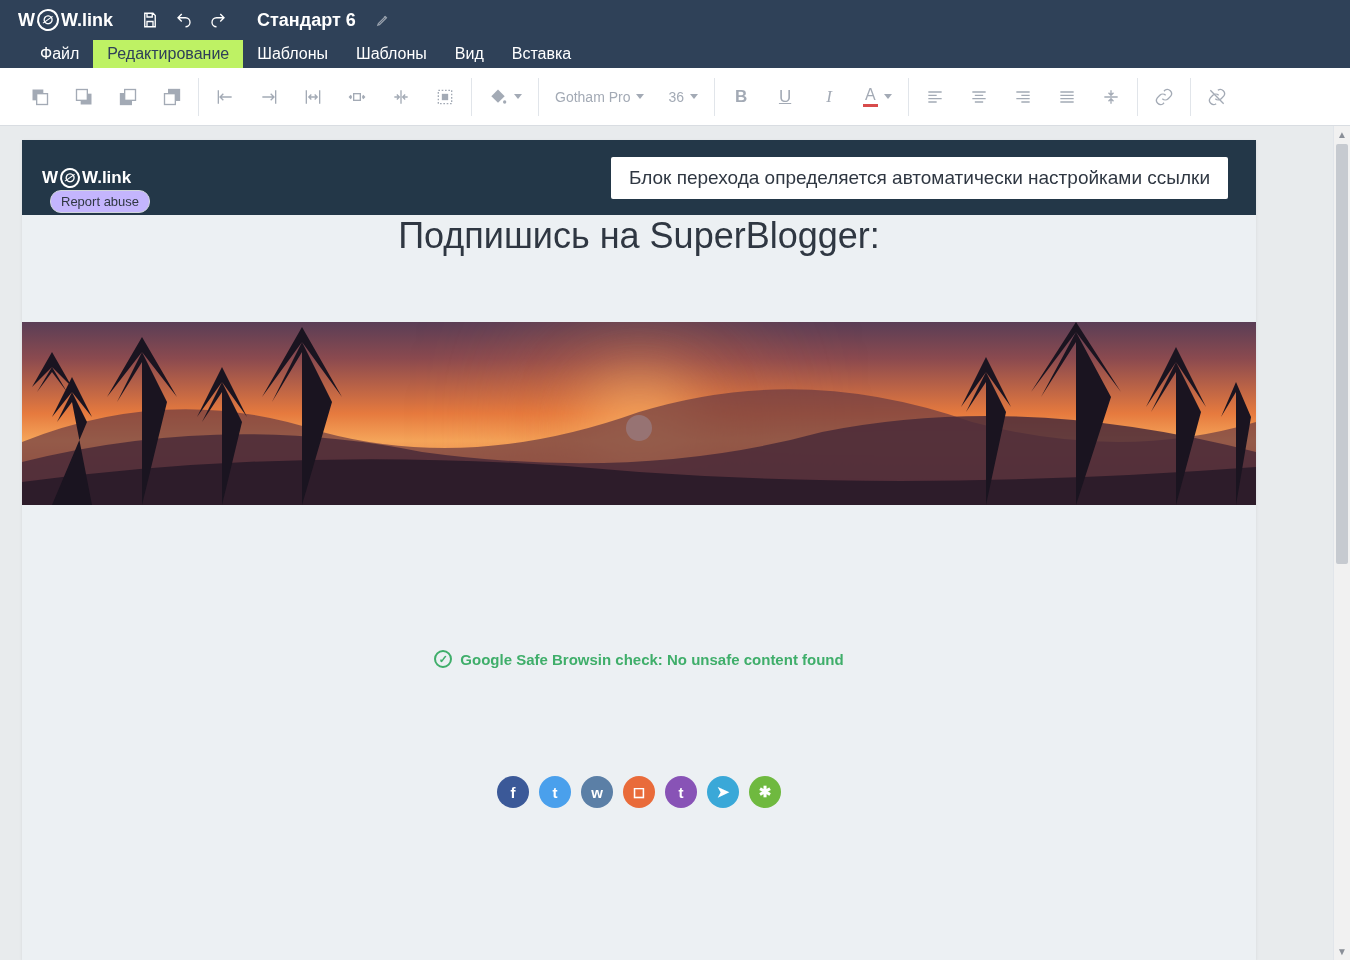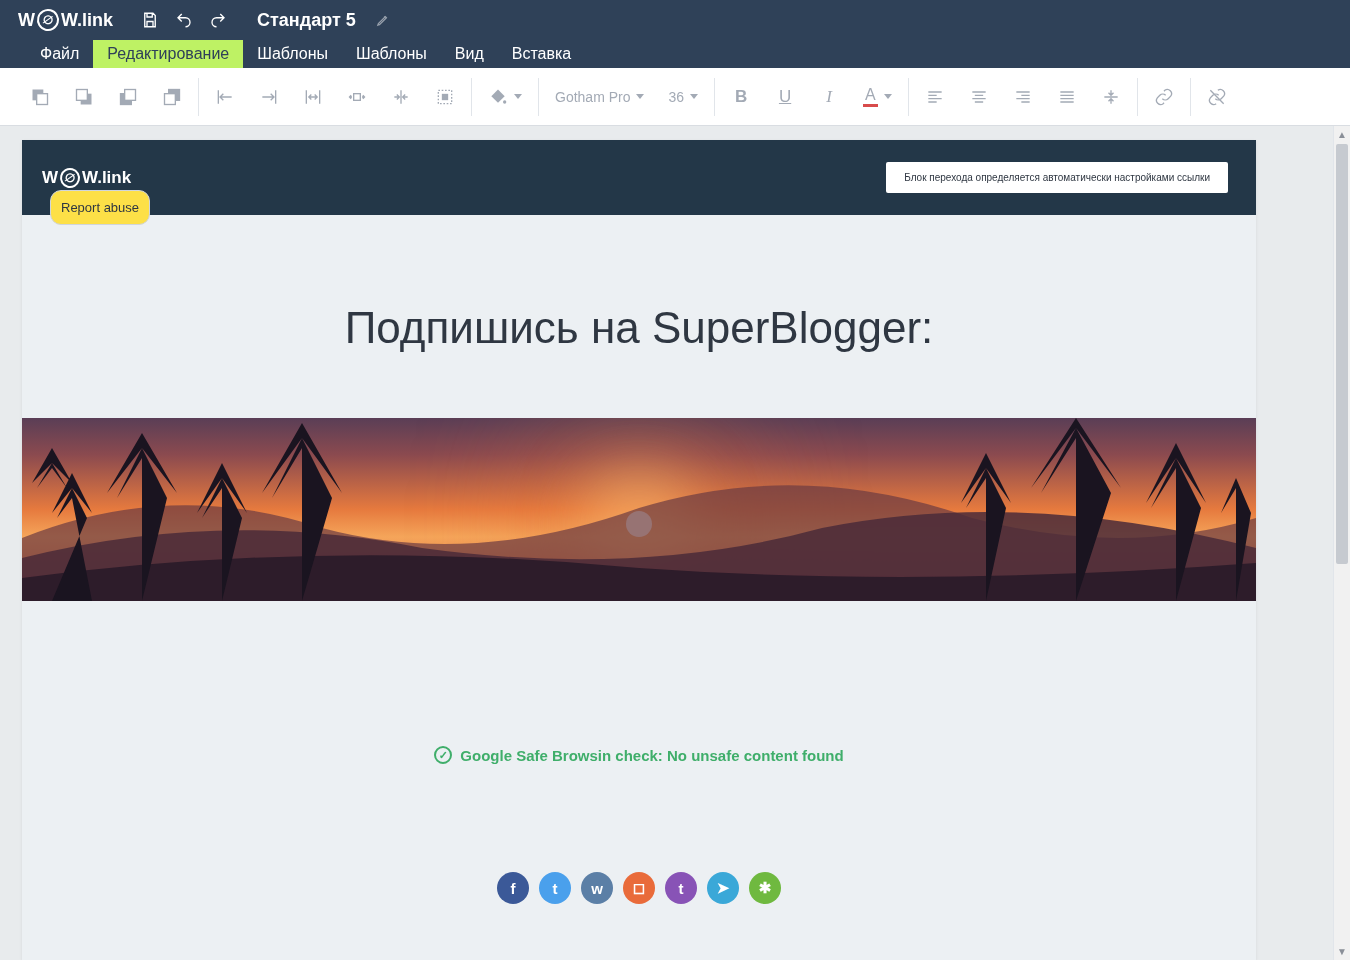--- a/index.html
+++ b/index.html
@@ -20,23 +20,23 @@
 .ticon{width:20px;height:20px;fill:none;stroke:#a3aab5;stroke-width:1.6;cursor:pointer;flex:0 0 auto}
 .ticon-fill{fill:#a3aab5;stroke:none}
 .tselect{color:#a3aab5;font-size:14px;display:flex;align-items:center;gap:6px;cursor:pointer}
 .caret{border-left:4px solid transparent;border-right:4px solid transparent;border-top:5px solid #a3aab5}
 .canvas-wrap{display:flex;height:834px}
 .canvas{flex:1;padding:14px 0 0 22px;overflow:hidden}
 .page{background:#ecf0f3;width:1234px;height:820px;position:relative;box-shadow:0 1px 3px rgba(0,0,0,.08)}
 .pg-header{background:#233748;height:75px;display:flex;align-items:center;justify-content:space-between;padding:0 28px 0 20px;position:relative}
 .pg-logo{color:#fff;font-weight:bold;font-size:17px;display:flex;align-items:center;gap:2px}
 .pg-logo .logo-swirl{width:20px;height:20px}
-.report-badge{position:absolute;left:28px;top:50px;background:#fde047;color:#2f3742;font-size:13px;padding:9px 10px;border-radius:11px;border:1px solid #d0d5db}
-.transition-box{background:#fff;color:#2f3742;font-size:10px;padding:10px 18px;border-radius:2px}
-.headline{text-align:center;font-size:44px;color:#2f3742;margin-top:88px;font-weight:400}
+.report-badge{position:absolute;left:28px;top:50px;background:#c4b5fd;color:#2f3742;font-size:13px;padding:3px 10px;border-radius:11px;border:1px solid #d0d5db}
+.transition-box{background:#fff;color:#2f3742;font-size:19px;padding:10px 18px;border-radius:2px}
+.headline{text-align:center;font-size:36px;color:#2f3742;font-weight:400}
 .hero{margin-top:65px;height:183px;width:100%;position:relative;overflow:hidden;background:linear-gradient(180deg,#5a3e56 0%,#8b4a4f 20%,#e67a3e 50%,#f5a55a 65%,#d4643a 100%)}
 .sun{position:absolute;left:50%;top:58%;transform:translate(-50%,-50%);width:26px;height:26px;background:#fff8e8;border-radius:50%;box-shadow:0 0 60px 40px rgba(255,200,120,.5),0 0 120px 90px rgba(230,120,60,.35)}
 .mtn{position:absolute;bottom:0;left:0;right:0}
 .tree{position:absolute;bottom:0;fill:#1a1420}
 .safe{text-align:center;margin-top:145px;color:#3fae6a;font-weight:bold;font-size:15px;display:flex;align-items:center;justify-content:center;gap:8px}
 .safe-icon{width:18px;height:18px;border:2px solid #3fae6a;border-radius:50%;display:inline-flex;align-items:center;justify-content:center;font-size:11px}
 .socials{display:flex;justify-content:center;gap:10px;margin-top:108px}
 .soc{width:32px;height:32px;border-radius:50%;display:flex;align-items:center;justify-content:center;color:#fff;font-size:15px;font-weight:bold;cursor:pointer}
 .scrollbar{width:17px;background:#f1f1f1;height:834px;position:relative;border-left:1px solid #e1e5ea}
 .sb-arrow{position:absolute;left:0;right:0;height:17px;display:flex;align-items:center;justify-content:center;color:#8a8f98;font-size:10px;cursor:pointer}
@@ -56,21 +56,21 @@
         <path d="M5 3h11l3 3v15H5z M8 3v5h7V3 M8 21v-7h8v7"></path>
       </svg>
     <svg viewBox="0 0 24 24">
         <path d="M9 14l-5-5 5-5 M4 9h10a6 6 0 0 1 0 12"></path>
       </svg>
     <svg viewBox="0 0 24 24">
         <path d="M15 14l5-5-5-5 M20 9H10a6 6 0 0 0 0 12"></path>
       </svg>
   </div>
   <div class="doc-title">
-    <span>Стандарт 5</span>
+    <span>Стандарт 6</span>
     <svg class="pencil" width="14" height="14" viewBox="0 0 24 24" fill="none" stroke="#fff" stroke-width="2">
         <path d="M3 21l3-1 12-12-2-2L4 18z M14 6l2 2"></path>
       </svg>
   </div>
 </div>
 
 <div class="menubar">
   <div class="menu-item">Файл</div>
   <div class="menu-item active">Редактирование</div>
   <div class="menu-item">Шаблоны</div>

